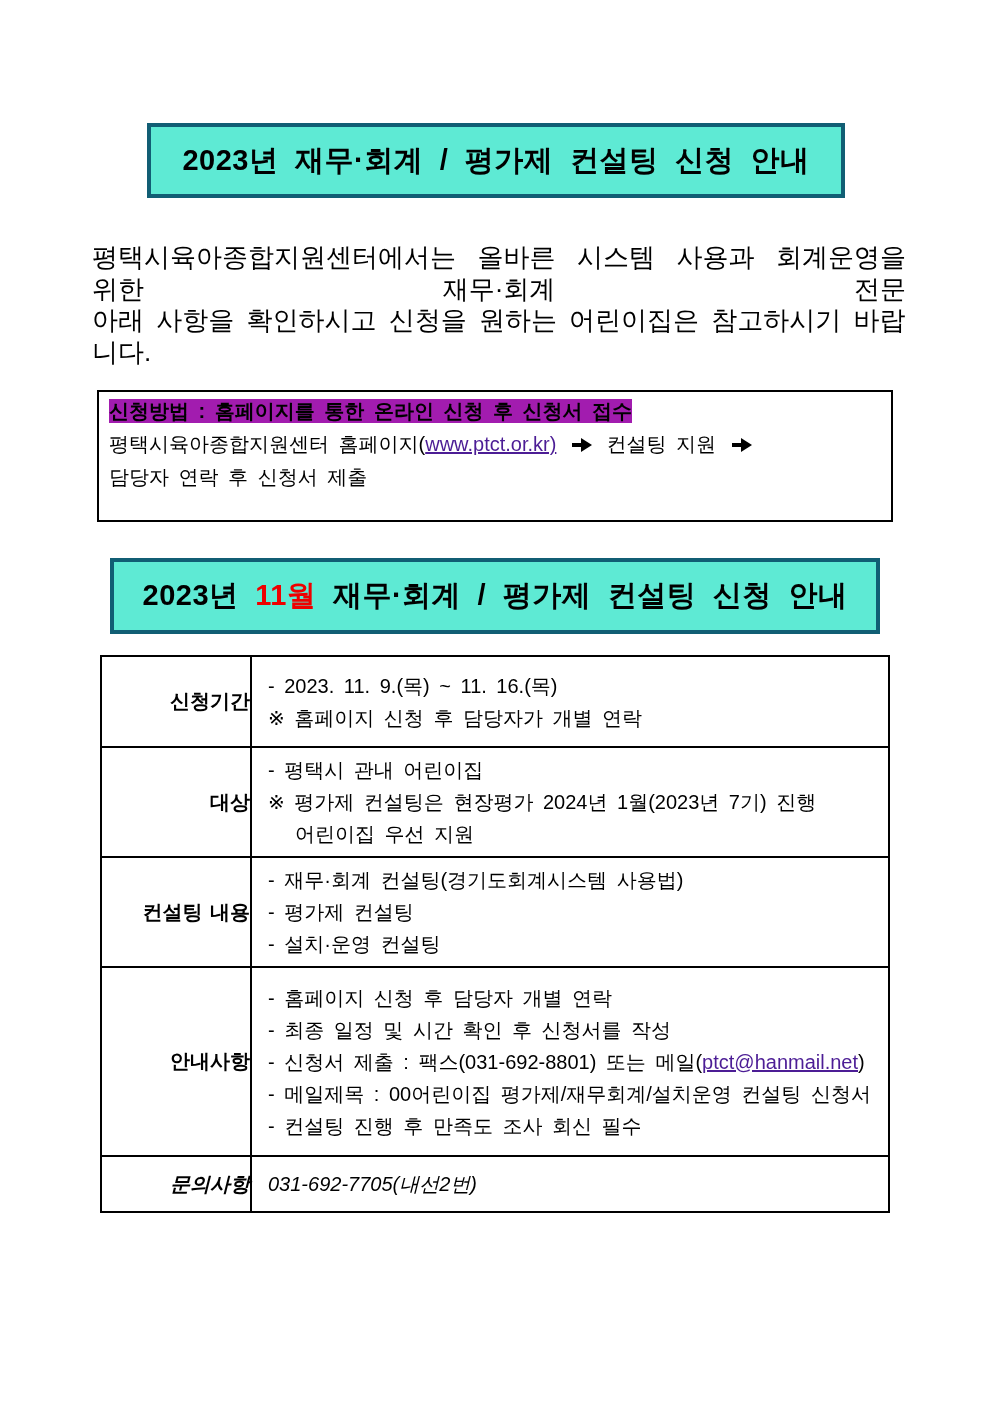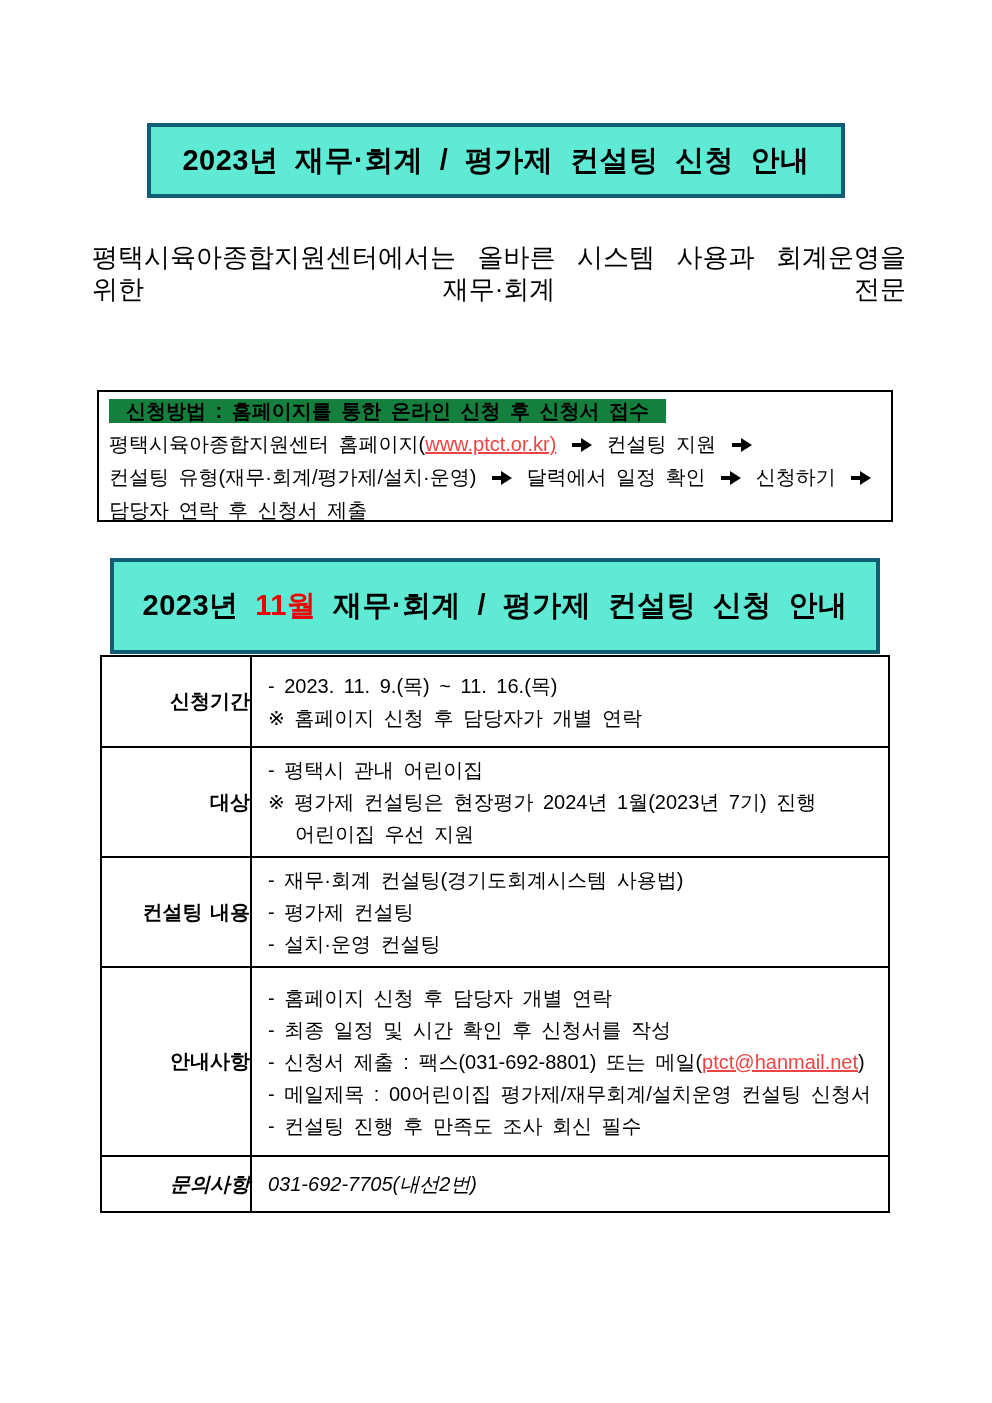--- a/index.html
+++ b/index.html
@@ -8,39 +8,39 @@
     font-family:"Liberation Sans","DejaVu Sans",sans-serif;
     color:#000; position:relative;
   }
   .title-box {
     position:absolute; display:flex; align-items:center; justify-content:center;
     border:4px solid #115e74; background:#5eead4;
     font-size:29px; font-weight:bold; word-spacing:8px; letter-spacing:0.5px;
     text-align:center; white-space:nowrap;
   }
   #title1 { left:147px; top:123px; width:698px; height:75px; }
-  #title2 { left:110px; top:558px; width:770px; height:96px;text-align:right; }
+  #title2 { left:110px; top:558px; width:770px; height:76px;text-align:right; }
   #title2 .month { color:#ee0000; }
 
   #intro {
     position:absolute; left:92px; top:242px; width:814px;
     font-size:26px; line-height:31.5px; word-spacing:5px;
   }
   #intro .jline { text-align:justify; text-align-last:justify; }
 
   #method-box {
     position:absolute; left:97px; top:390px; width:796px; height:132px;
     border:2px solid #000; padding:3px 10px;
     font-size:20px; line-height:33px; word-spacing:4px;
   }
   .hl {
-    background:#15803d; font-weight:bold; padding:1px 17px;
+    background:#a21caf; font-weight:bold; padding:1px 0;
   }
   a.doc-link, .doc-link {
-    color:#ef4444; cursor:pointer; word-spacing:0;
+    color:#4c1d95; cursor:pointer; word-spacing:0;
   }
   .arrow {
     display:inline-block; width:21px; height:14px; position:relative;
     vertical-align:-1px; margin:0 5px;
   }
   .arrow::before {
     content:""; position:absolute; left:1px; top:5px; width:11px; height:4px;
     background:#000;
   }
   .arrow::after {
@@ -73,38 +73,31 @@
 </style>
 </head>
 <body>
 
 <div id="title1" class="title-box">
   <span>2023년 재무·회계 / 평가제 컨설팅 신청 안내</span>
 </div>
 
 <div id="intro">
   <div class="jline">평택시육아종합지원센터에서는 올바른 시스템 사용과 회계운영을 위한 재무·회계 전문</div>
+  <div>아래 사항을 확인하시고 신청을 원하는 어린이집은 참고하시기 바랍니다.</div>
 </div>
 
 <div id="method-box">
   <div>
     <span class="hl">신청방법 : 홈페이지를 통한 온라인 신청 후 신청서 접수</span>
   </div>
   <div>
     <span>평택시육아종합지원센터 홈페이지(</span><a class="doc-link" href="#">www.ptct.or.kr)</a>
     <span class="arrow"></span>
     <span>컨설팅 지원</span>
-    <span class="arrow"></span>
-  </div>
-  <div>
-    <span>컨설팅 유형(재무·회계/평가제/설치·운영)</span>
-    <span class="arrow"></span>
-    <span>달력에서 일정 확인</span>
-    <span class="arrow"></span>
-    <span>신청하기</span>
     <span class="arrow"></span>
   </div>
   <div>담당자 연락 후 신청서 제출</div>
 </div>
 
 <div id="title2" class="title-box">
   <span><span>2023년 </span><span class="month">11월</span><span> 재무·회계 / 평가제 컨설팅 신청 안내</span></span>
 </div>
 
 <table id="info-table">

